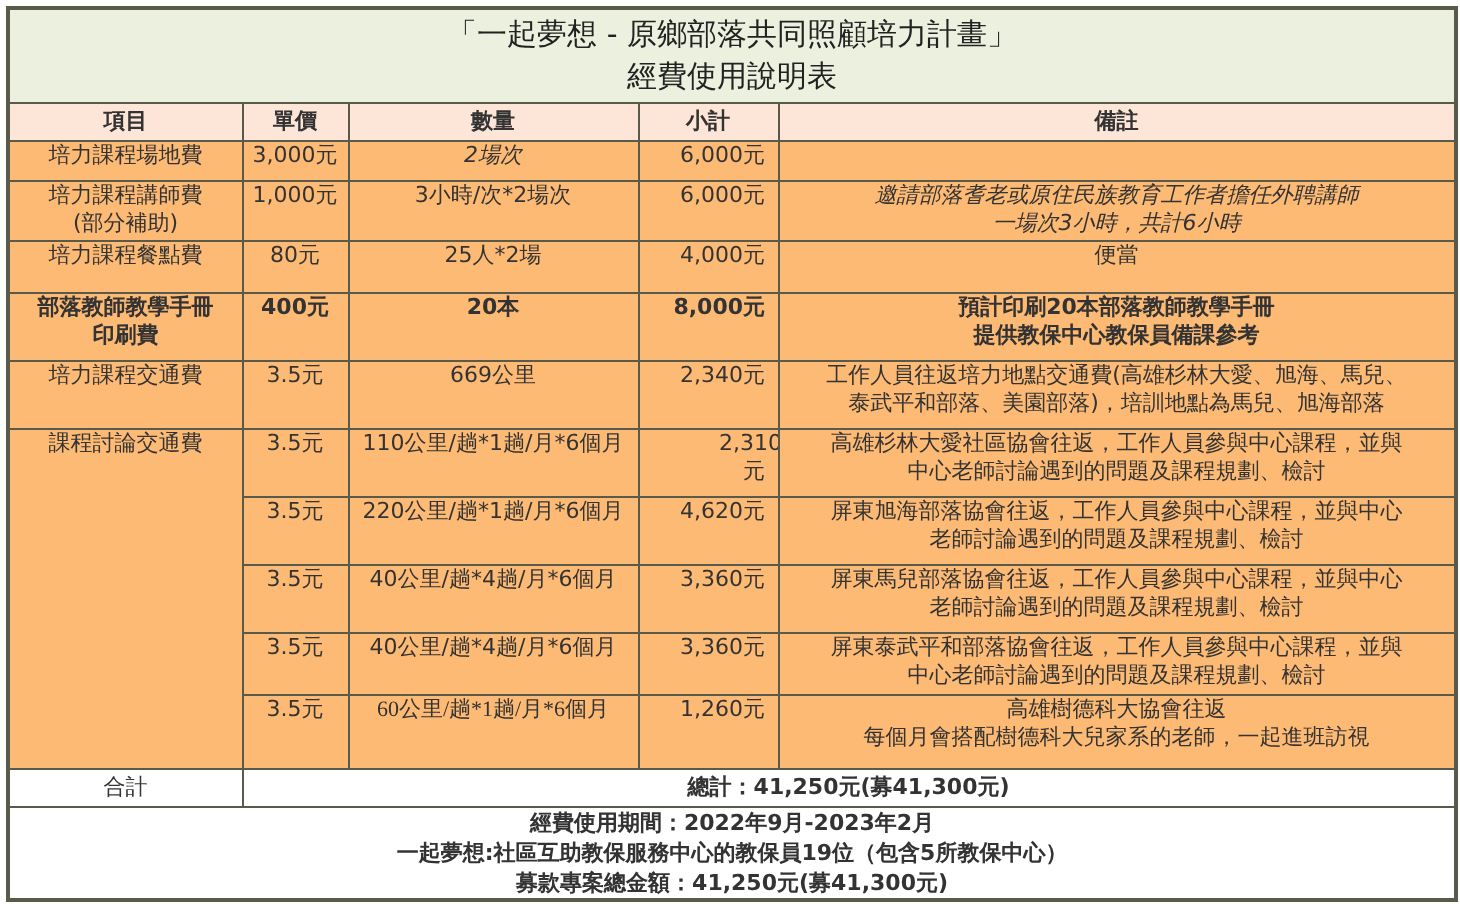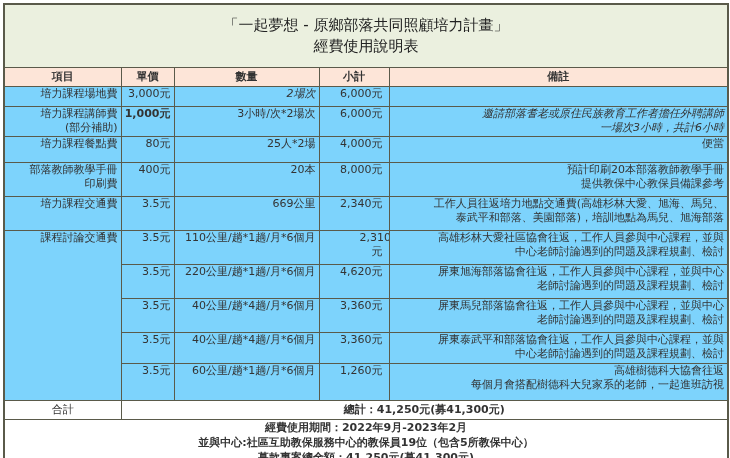--- a/index.html
+++ b/index.html
@@ -6,21 +6,21 @@
     body { width: 730px; height: 458px; position: relative; overflow: hidden;
            font-family: "DejaVu Sans", "Liberation Sans", sans-serif; color: #333; }
     #sheet { position: absolute; left: 3px; top: 3px; width: 724px;
              border-collapse: collapse; table-layout: fixed; }
     #sheet td, #sheet th { border: 1px solid #5a5a4a; padding: 0 3px;
              font-size: 11px; line-height: 14px; overflow: hidden; }
     .title-cell { background: #ebf0df; text-align: center; font-size: 15px !important;
              line-height: 20px !important; color: #222; font-weight: normal; border-width: 2px 2px 1px 2px !important; }
     .title-cell div { line-height: 21px; }
     .hdr th { background: #fde5d8; font-weight: bold; font-size: 11px; color: #333; height: 18px; margin-left: 12px; }
-    .row td { background: #7dd3fc; vertical-align: top; padding-top: 3px; text-align: right; }
+    .row td { background: #fdba74; vertical-align: top; padding-top: 3px; }
     .c { text-align: center; }
     .r { text-align: right; padding-right: 6px !important; }
     .total td { background: #ffffff; text-align: center; font-weight: bold; height: 18px; vertical-align: middle; }
     .total td.lbl { font-weight: normal; }
     .footer td { background: #ffffff; text-align: center; font-weight: bold; padding: 2px 0; }
     .footer div { line-height: 15px; }
     .outer-left { border-left-width: 2px !important; }
     .outer-right { border-right-width: 2px !important; }
   </style>
 </head>
@@ -28,21 +28,21 @@
 
 <table id="sheet">
   <colgroup>
     <col style="width:117px">
     <col style="width:53px">
     <col style="width:145px">
     <col style="width:70px">
     <col style="width:339px">
   </colgroup>
   <tbody>
-      <tr style="height:63px">
+      <tr style="height:47px">
     <td colspan="5" class="title-cell">
       <div>「一起夢想 - 原鄉部落共同照顧培力計畫」</div>
       <div>經費使用說明表</div>
     </td>
   </tr>
   <tr class="hdr">
     <th class="outer-left">項目</th>
     <th>單價</th>
     <th>數量</th>
     <th>小計</th>
@@ -53,34 +53,34 @@
       <tr class="row" style="height: 20px;">
         <td class="c outer-left" style="white-space: pre-line;">培力課程場地費</td>
         <td class="c" style="white-space: pre-line;">3,000元</td>
         <td class="c" style="white-space: pre-line; font-style: italic;">2場次</td>
         <td class="r" style="white-space: pre-line;">6,000元</td>
         <td class="c outer-right" style="white-space: pre-line;"></td>
       </tr>
       <tr class="row" style="height: 30px;">
         <td class="c outer-left" style="white-space: pre-line;">培力課程講師費
 (部分補助)</td>
-        <td class="c" style="white-space: pre-line; font-weight: bold;">1,000元</td>
+        <td class="c" style="white-space: pre-line;">1,000元</td>
         <td class="c" style="white-space: pre-line;">3小時/次*2場次</td>
         <td class="r" style="white-space: pre-line;">6,000元</td>
         <td class="c outer-right" style="white-space: pre-line; font-style: italic;">邀請部落耆老或原住民族教育工作者擔任外聘講師
 一場次3小時，共計6小時</td>
       </tr>
       <tr class="row" style="height: 26px;">
         <td class="c outer-left" style="white-space: pre-line;">培力課程餐點費</td>
         <td class="c" style="white-space: pre-line;">80元</td>
         <td class="c" style="white-space: pre-line;">25人*2場</td>
         <td class="r" style="white-space: pre-line;">4,000元</td>
         <td class="c outer-right" style="white-space: pre-line;">便當</td>
       </tr>
-      <tr class="row" style="height: 34px;">
+      <tr class="row" style="height: 34px; font-weight: bold;">
         <td class="c outer-left" style="white-space: pre-line;">部落教師教學手冊
 印刷費</td>
         <td class="c" style="white-space: pre-line;">400元</td>
         <td class="c" style="white-space: pre-line;">20本</td>
         <td class="r" style="white-space: pre-line;">8,000元</td>
         <td class="c outer-right" style="white-space: pre-line;">預計印刷20本部落教師教學手冊
 提供教保中心教保員備課參考</td>
       </tr>
       <tr class="row" style="height: 34px;">
         <td class="c outer-left" style="white-space: pre-line;">培力課程交通費</td>
@@ -114,32 +114,32 @@
       </tr>
       <tr class="row" style="height: 31px;">
         <td class="c" style="white-space: pre-line;">3.5元</td>
         <td class="c" style="white-space: pre-line;">40公里/趟*4趟/月*6個月</td>
         <td class="r" style="white-space: pre-line;">3,360元</td>
         <td class="c outer-right" style="white-space: pre-line;">屏東泰武平和部落協會往返，工作人員參與中心課程，並與
 中心老師討論遇到的問題及課程規劃、檢討</td>
       </tr>
       <tr class="row" style="height: 37px;">
         <td class="c" style="white-space: pre-line;">3.5元</td>
-        <td class="c" style="white-space: pre-line;">60公里/趟*1趟/月*6個月</td>
+        <td class="c" style="white-space: pre-line; font-family: Liberation Serif, serif;">60公里/趟*1趟/月*6個月</td>
         <td class="r" style="white-space: pre-line;">1,260元</td>
         <td class="c outer-right" style="white-space: pre-line;">高雄樹德科大協會往返
 每個月會搭配樹德科大兒家系的老師，一起進班訪視</td>
       </tr>
     </tbody>
   <tbody>
       <tr class="total">
     <td class="lbl outer-left">合計</td>
     <td colspan="4" class="outer-right">總計：41,250元(募41,300元)</td>
   </tr>
   <tr class="footer">
     <td colspan="5" class="outer-left outer-right" style="border-bottom-width:2px;height:43px;">
       <div>經費使用期間：2022年9月-2023年2月</div>
-      <div>並與中心:社區互助教保服務中心的教保員19位（包含5所教保中心）</div>
+      <div>一起夢想:社區互助教保服務中心的教保員19位（包含5所教保中心）</div>
       <div>募款專案總金額：41,250元(募41,300元)</div>
     </td>
   </tr>
 </tbody>
   </table>
 
 </body></html>

